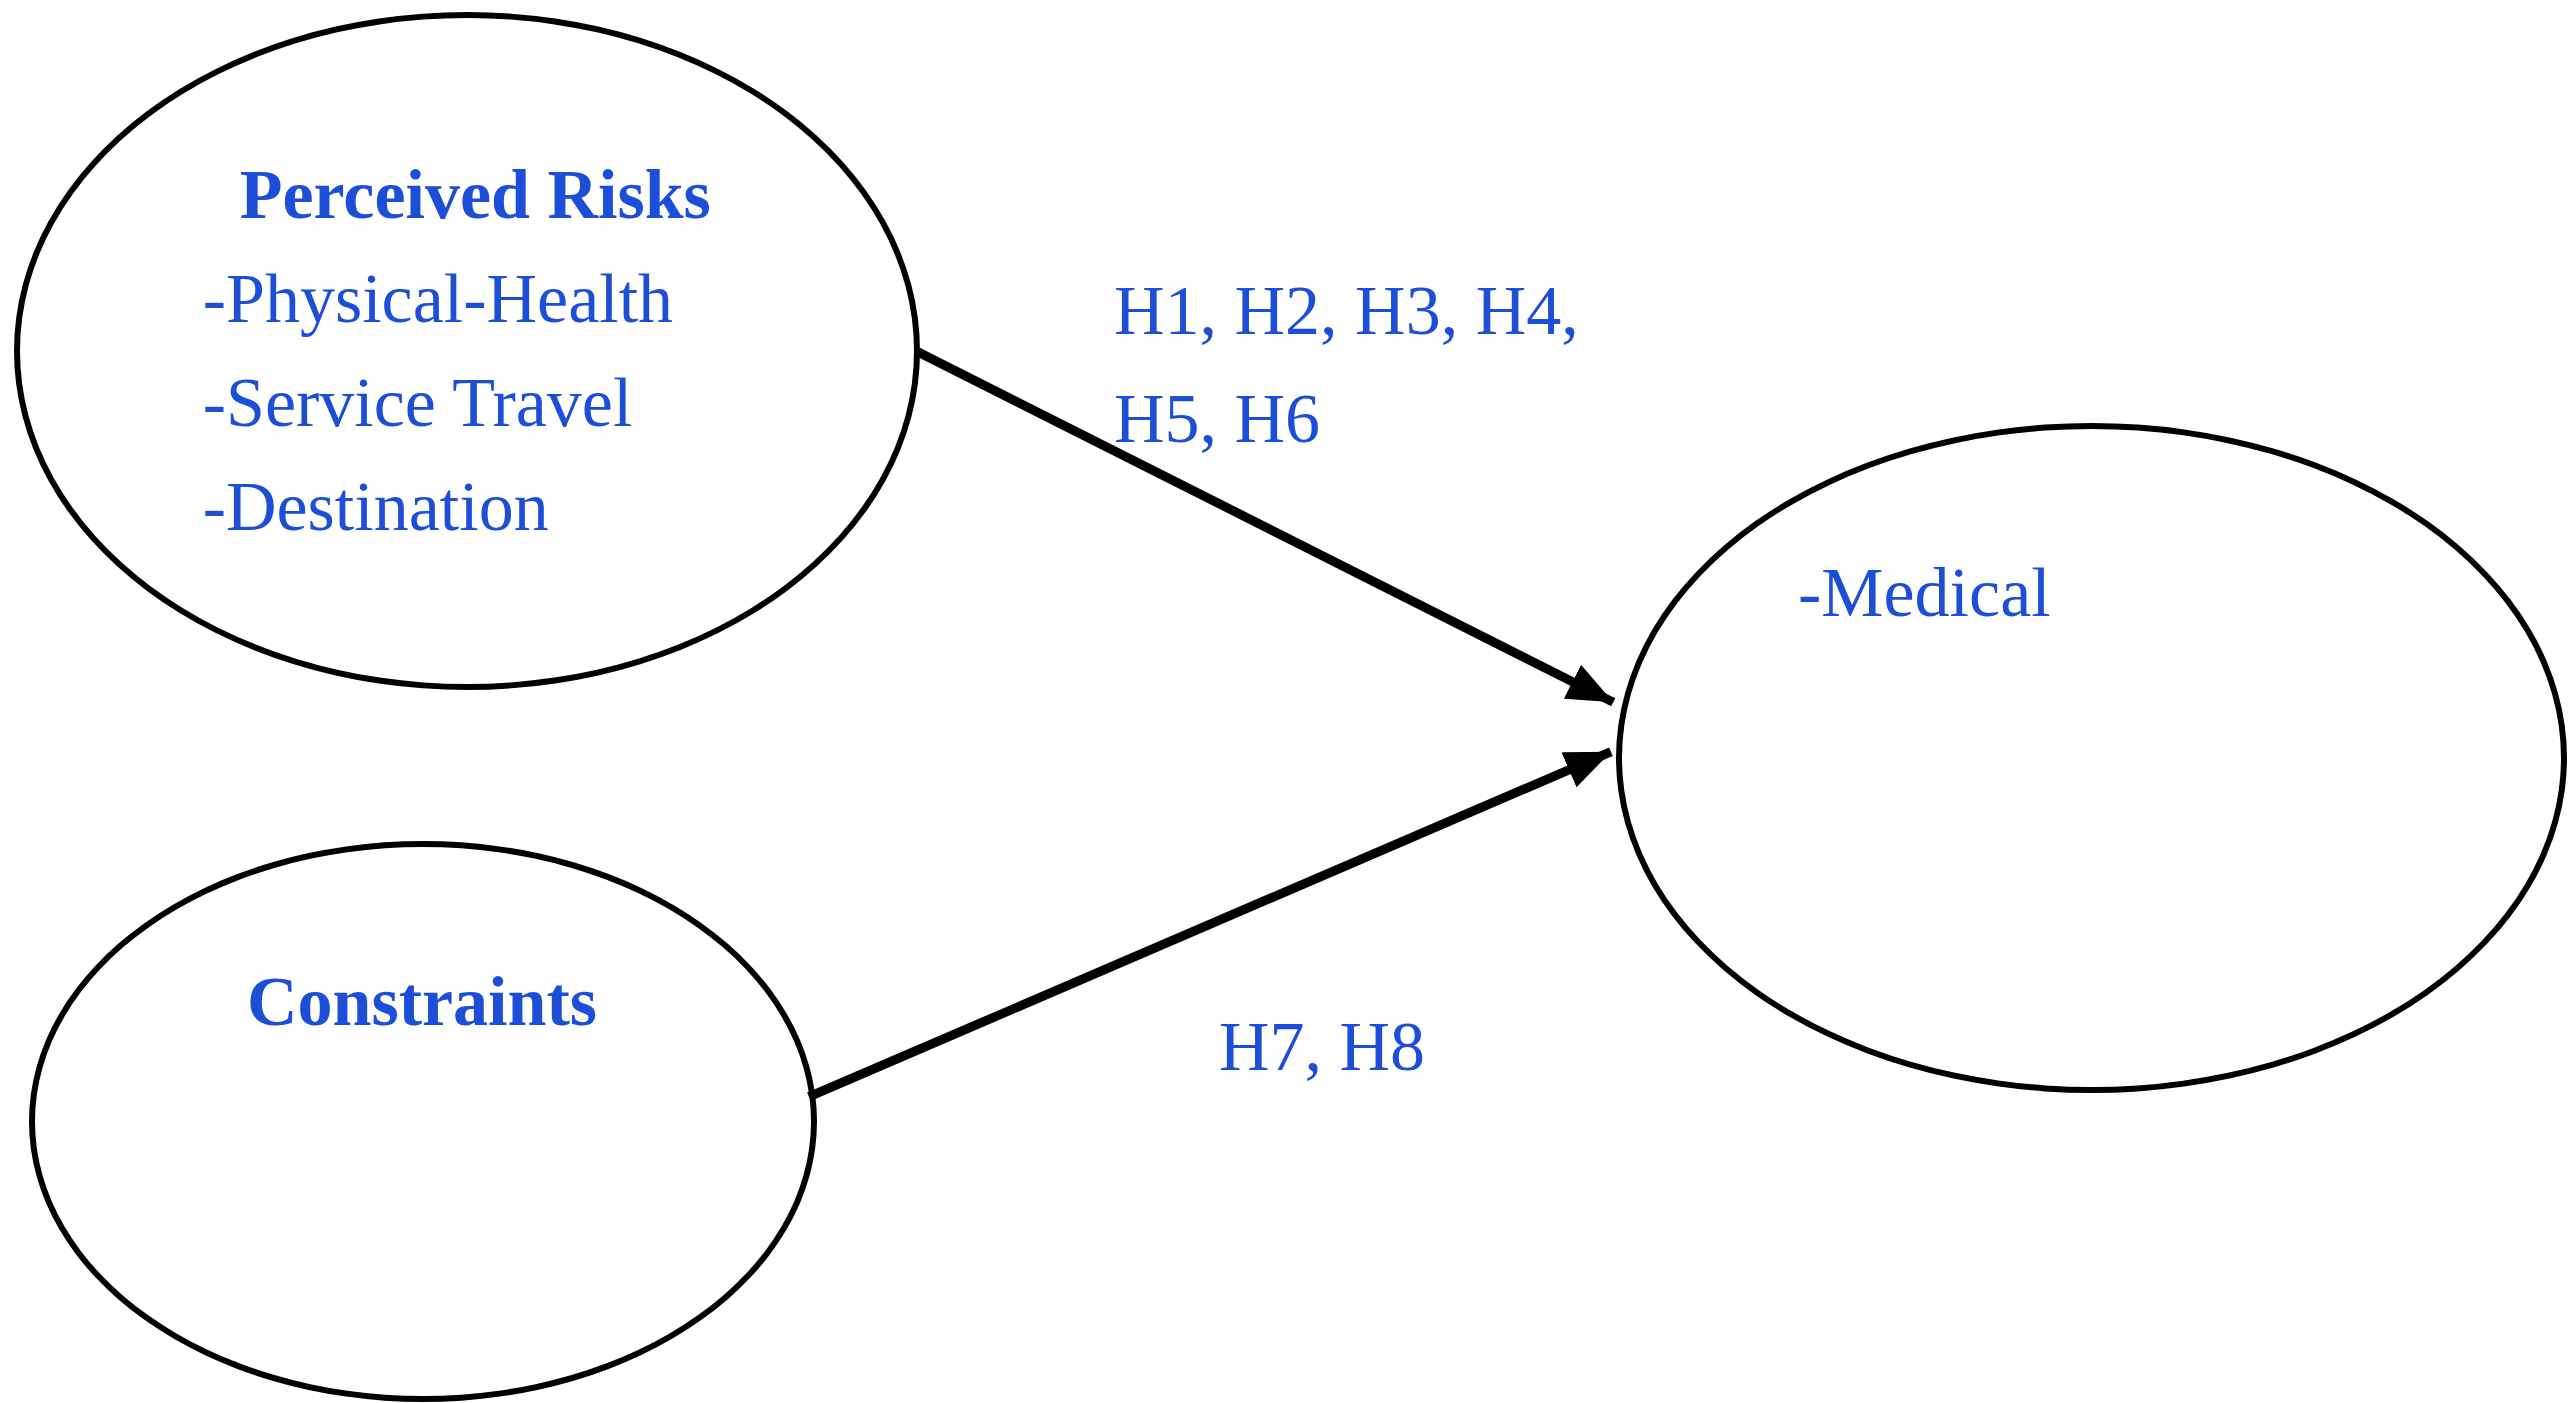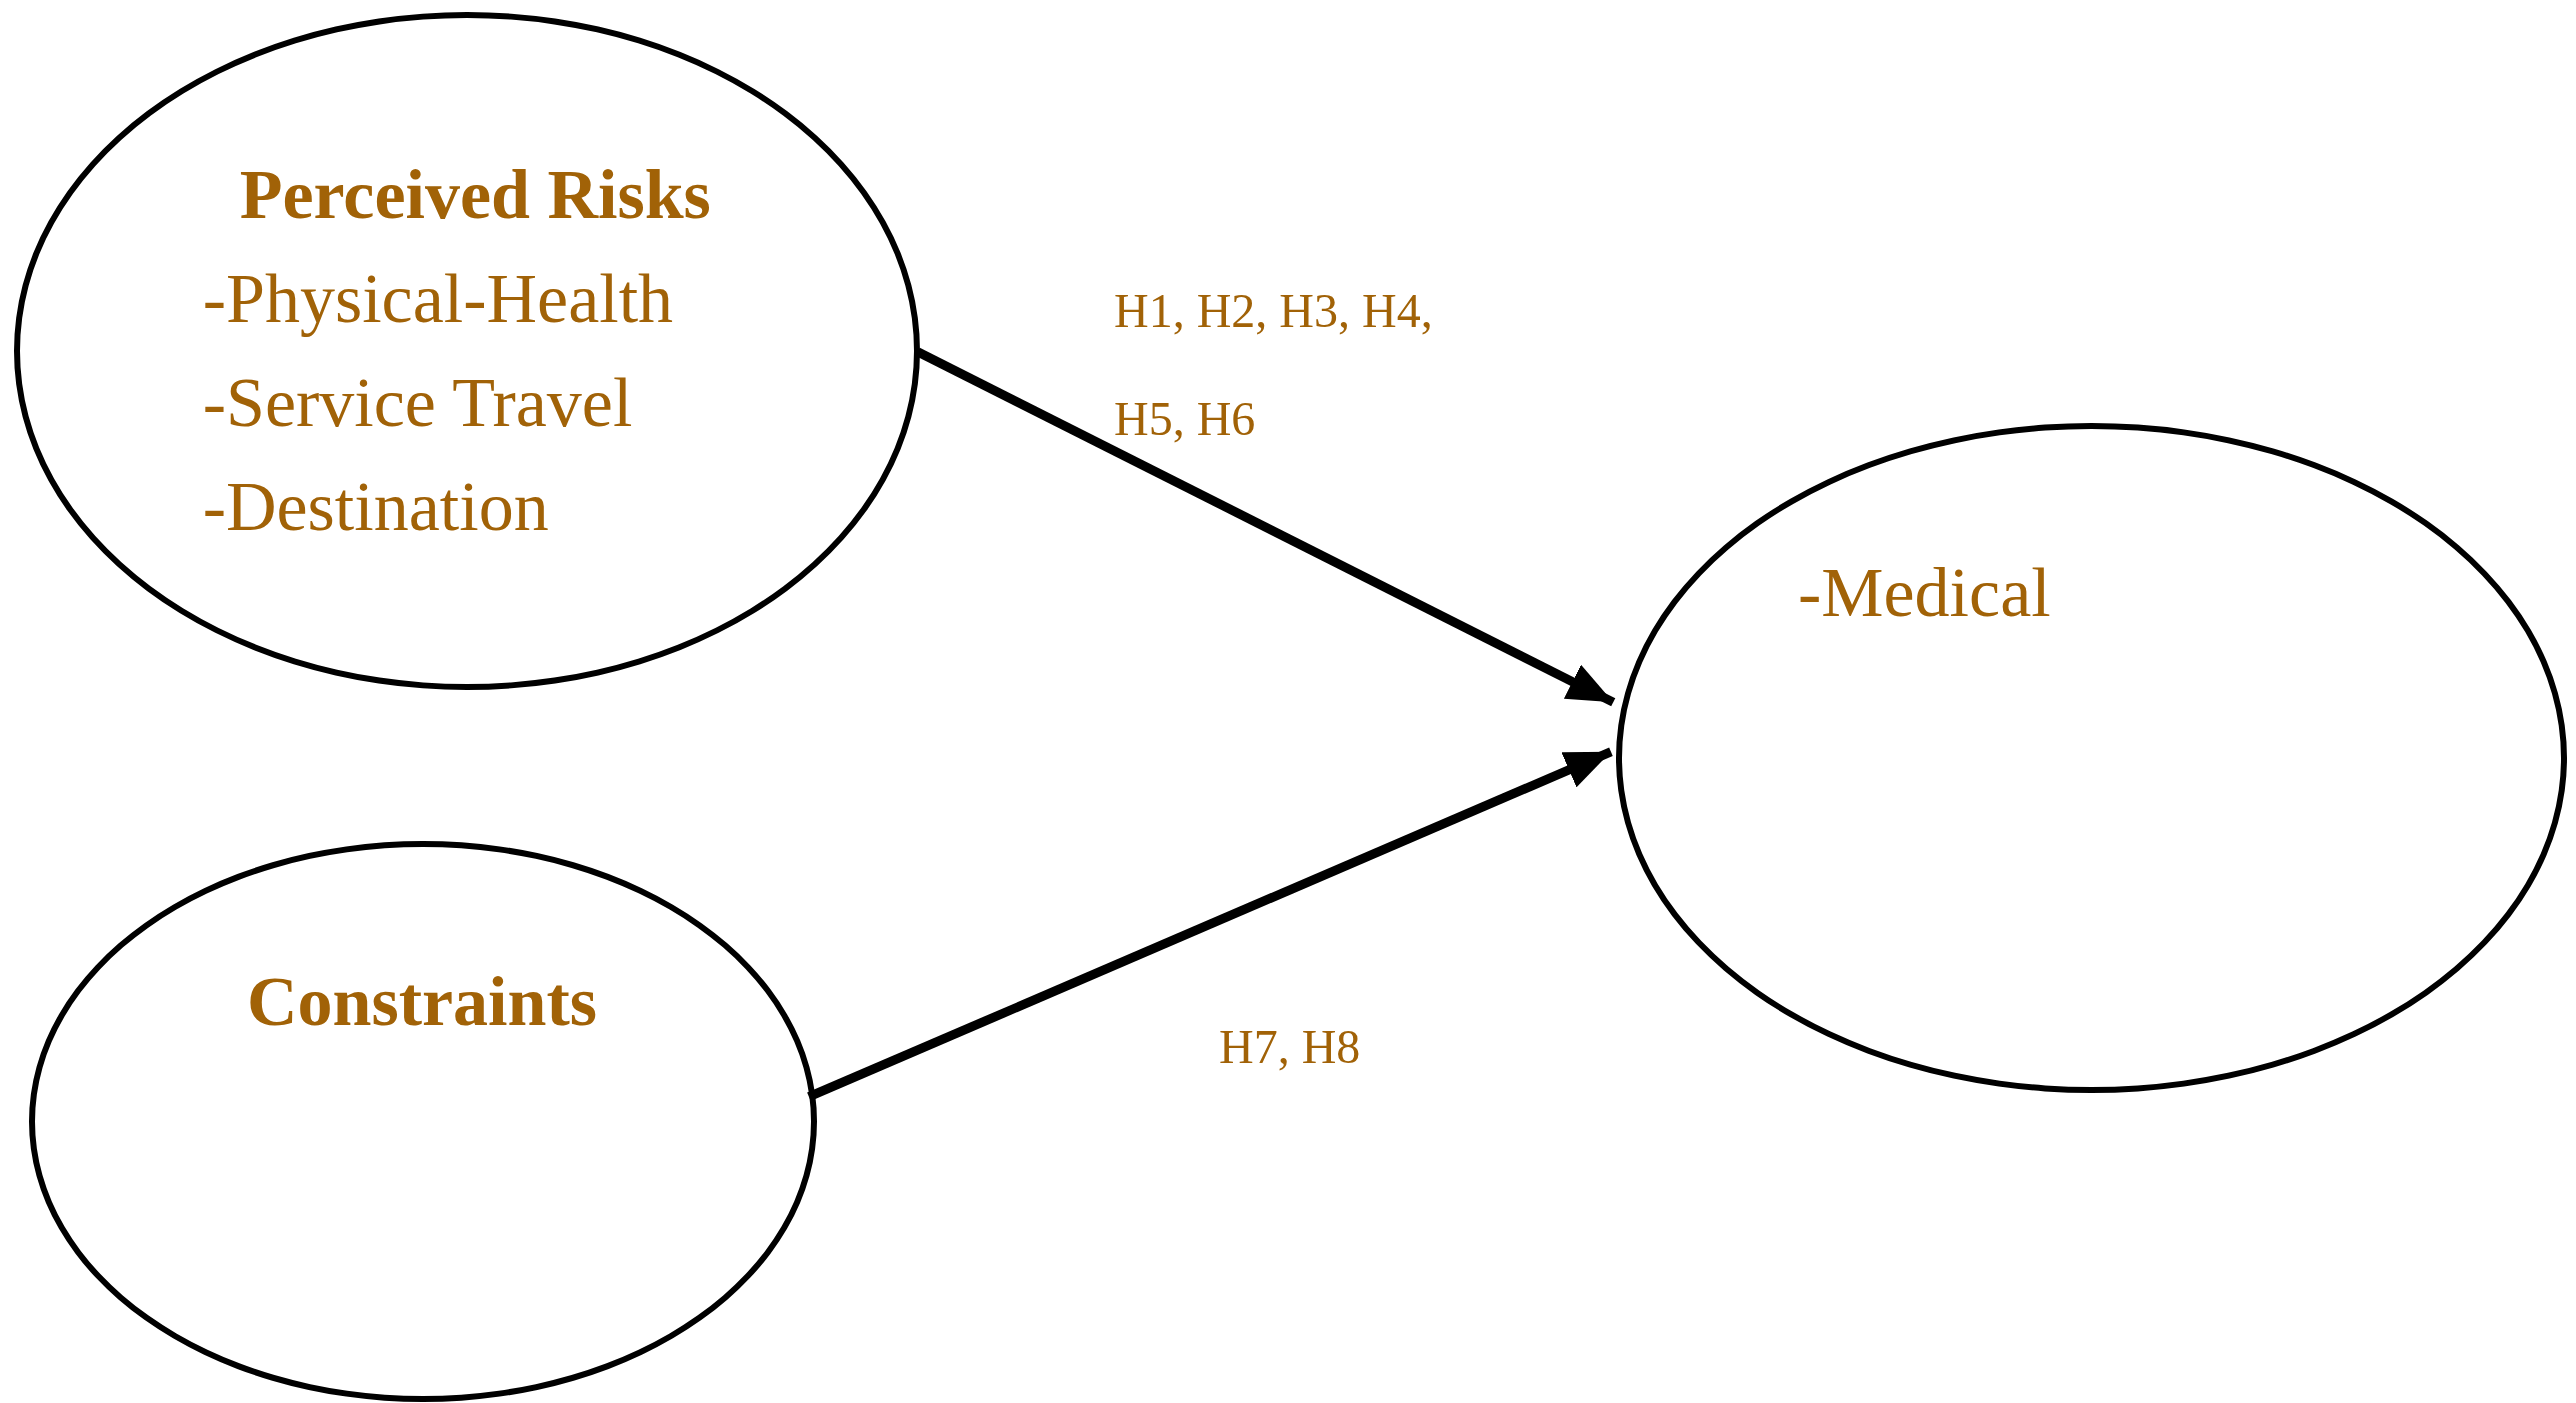--- a/index.html
+++ b/index.html
@@ -6,21 +6,21 @@
     margin: 0;
     padding: 0;
     background: #ffffff;
   }
   .canvas {
     position: relative;
     width: 2576px;
     height: 1403px;
     background: #ffffff;
     font-family: "Liberation Serif", "DejaVu Serif", serif;
-    color: #a16207;
+    color: #1d4ed8;
     overflow: hidden;
   }
   .connectors {
     position: absolute;
     left: 0;
     top: 0;
     width: 2576px;
     height: 1403px;
   }
   .node {
@@ -69,21 +69,21 @@
     text-align: center;
     line-height: 108px;
   }
   .node-title {
     font-weight: bold;
   }
   #text-perceived-risks .node-title { padding-left: 37px; }
   #text-destination-image .node-title { padding-left: 16px; }
   .arrow-label {
     position: absolute;
-    font-size: 48px;
+    font-size: 70px;
     line-height: 108px;
     white-space: nowrap;
   }
   #label-h1-h6 {
     left: 1114px;
     top: 257px;
   }
   #label-h7-h8 {
     left: 1203px;
     top: 993px;

